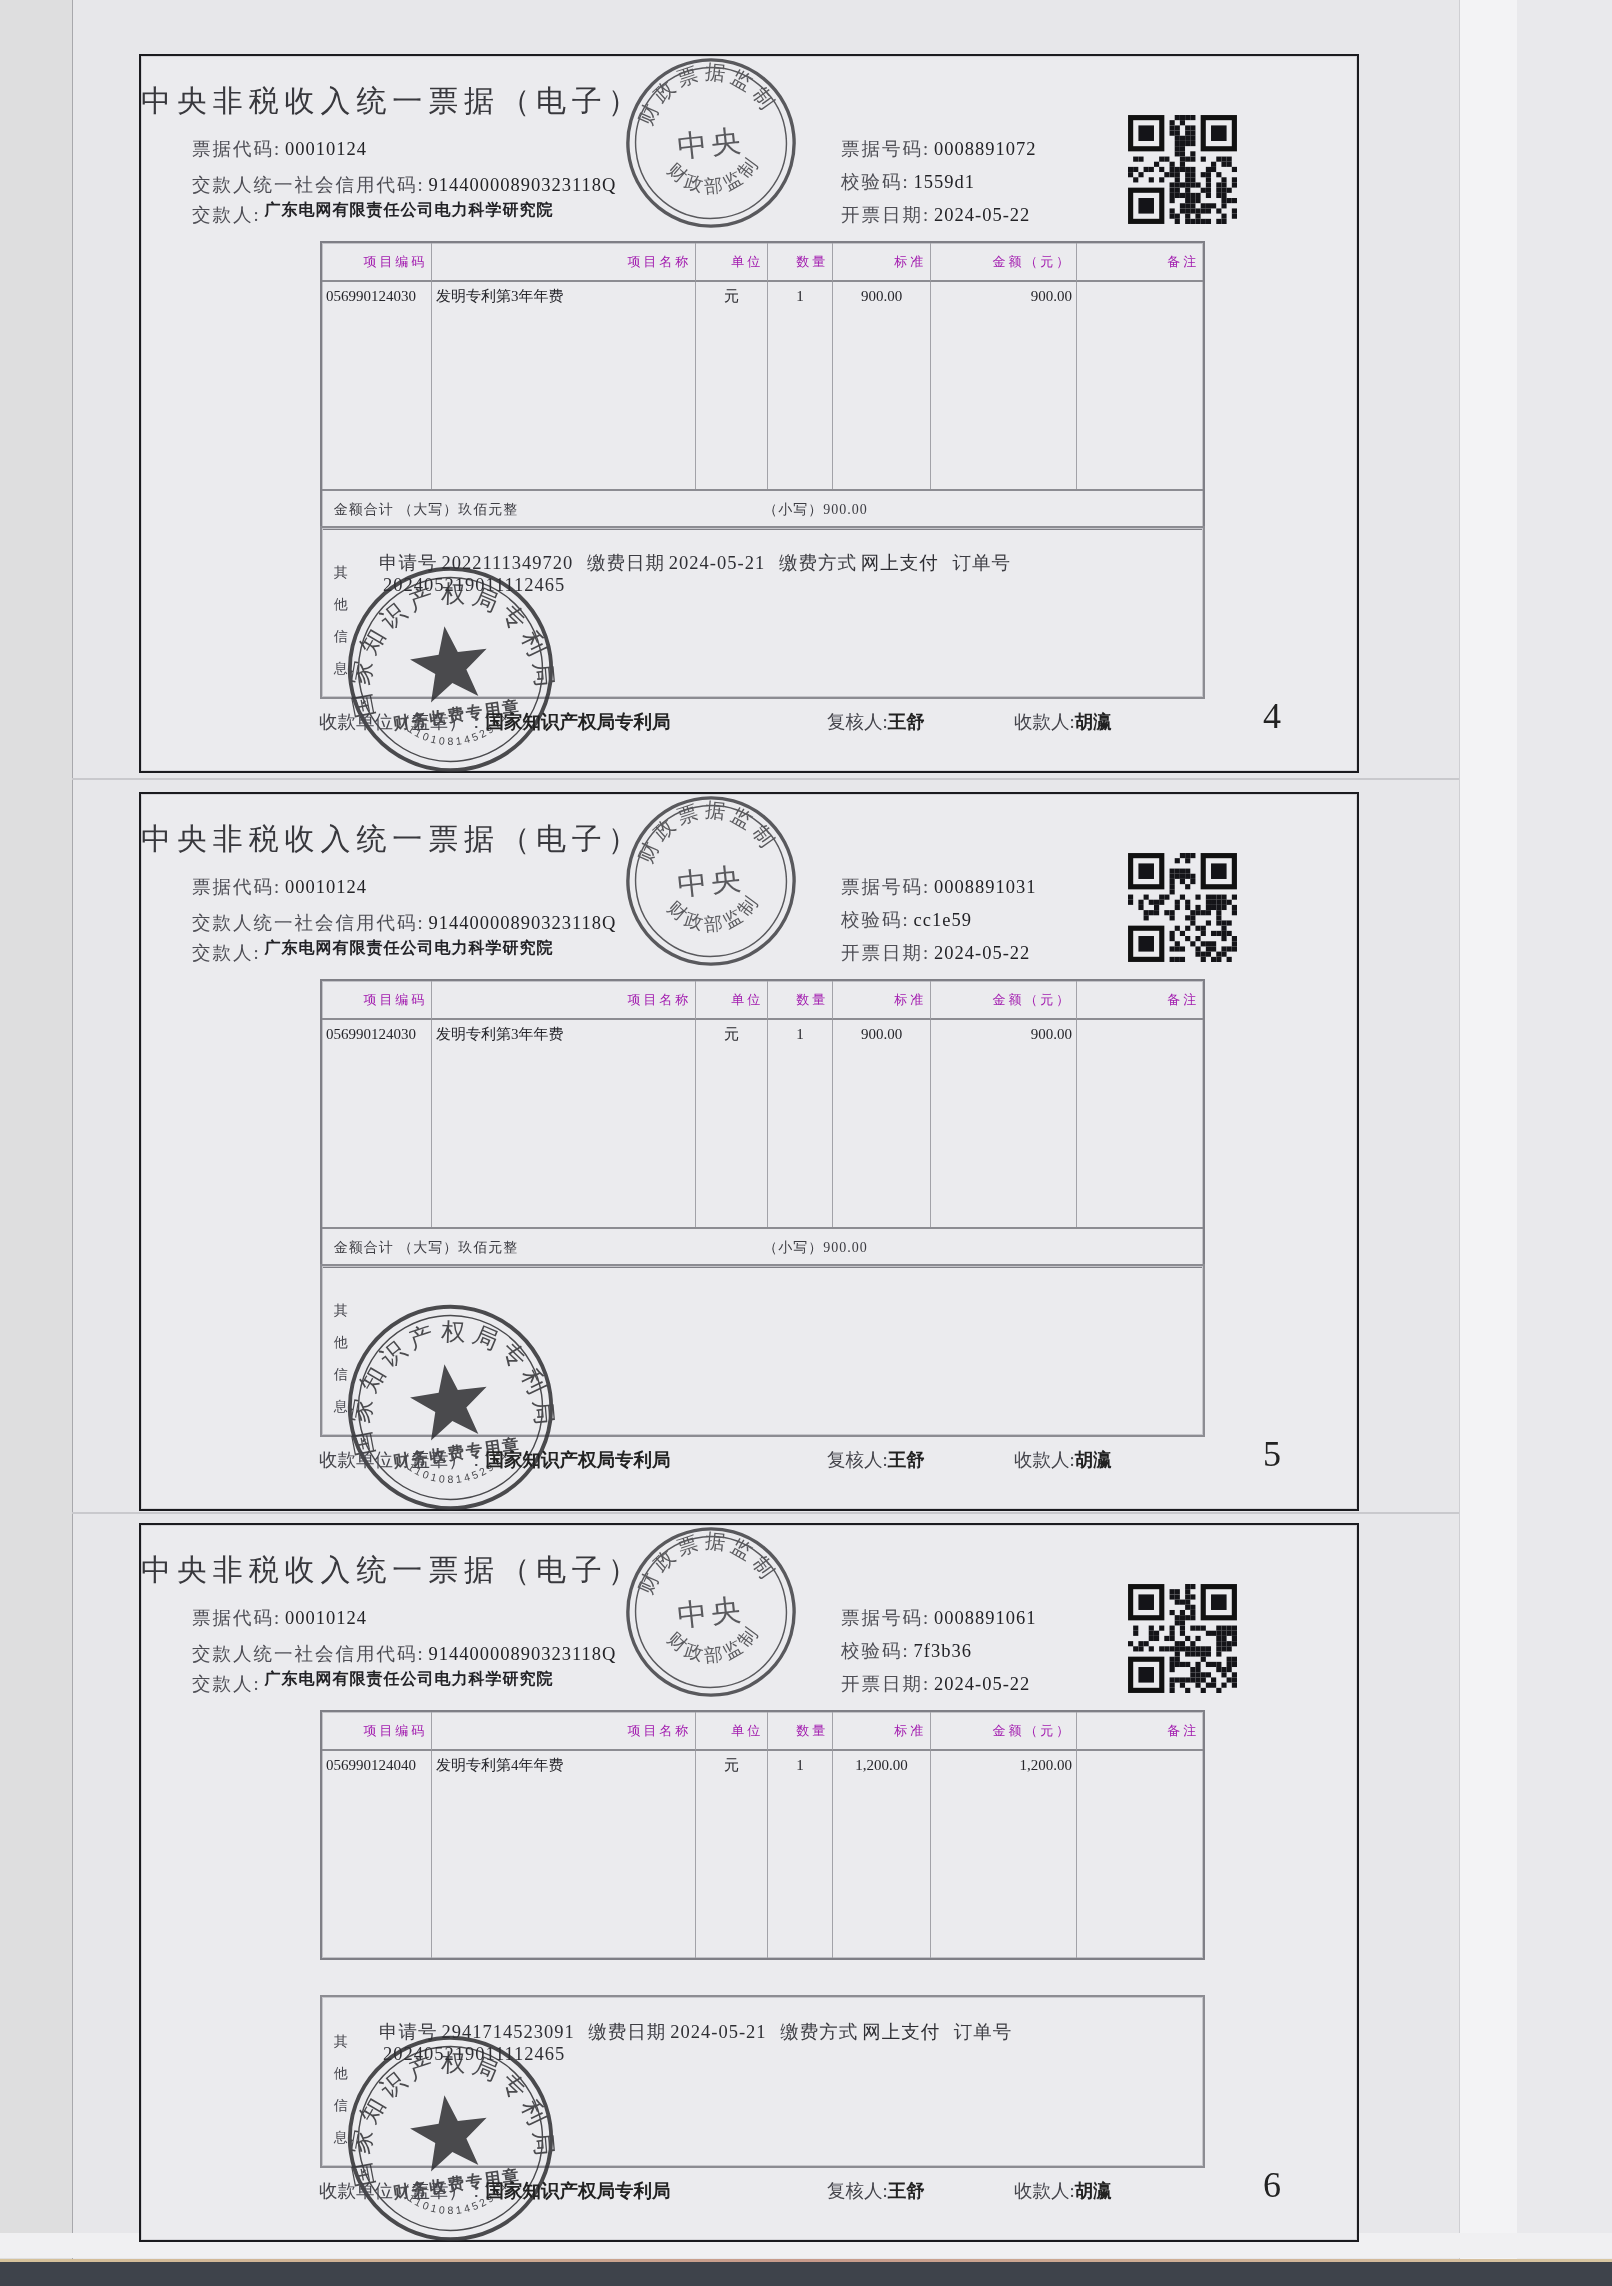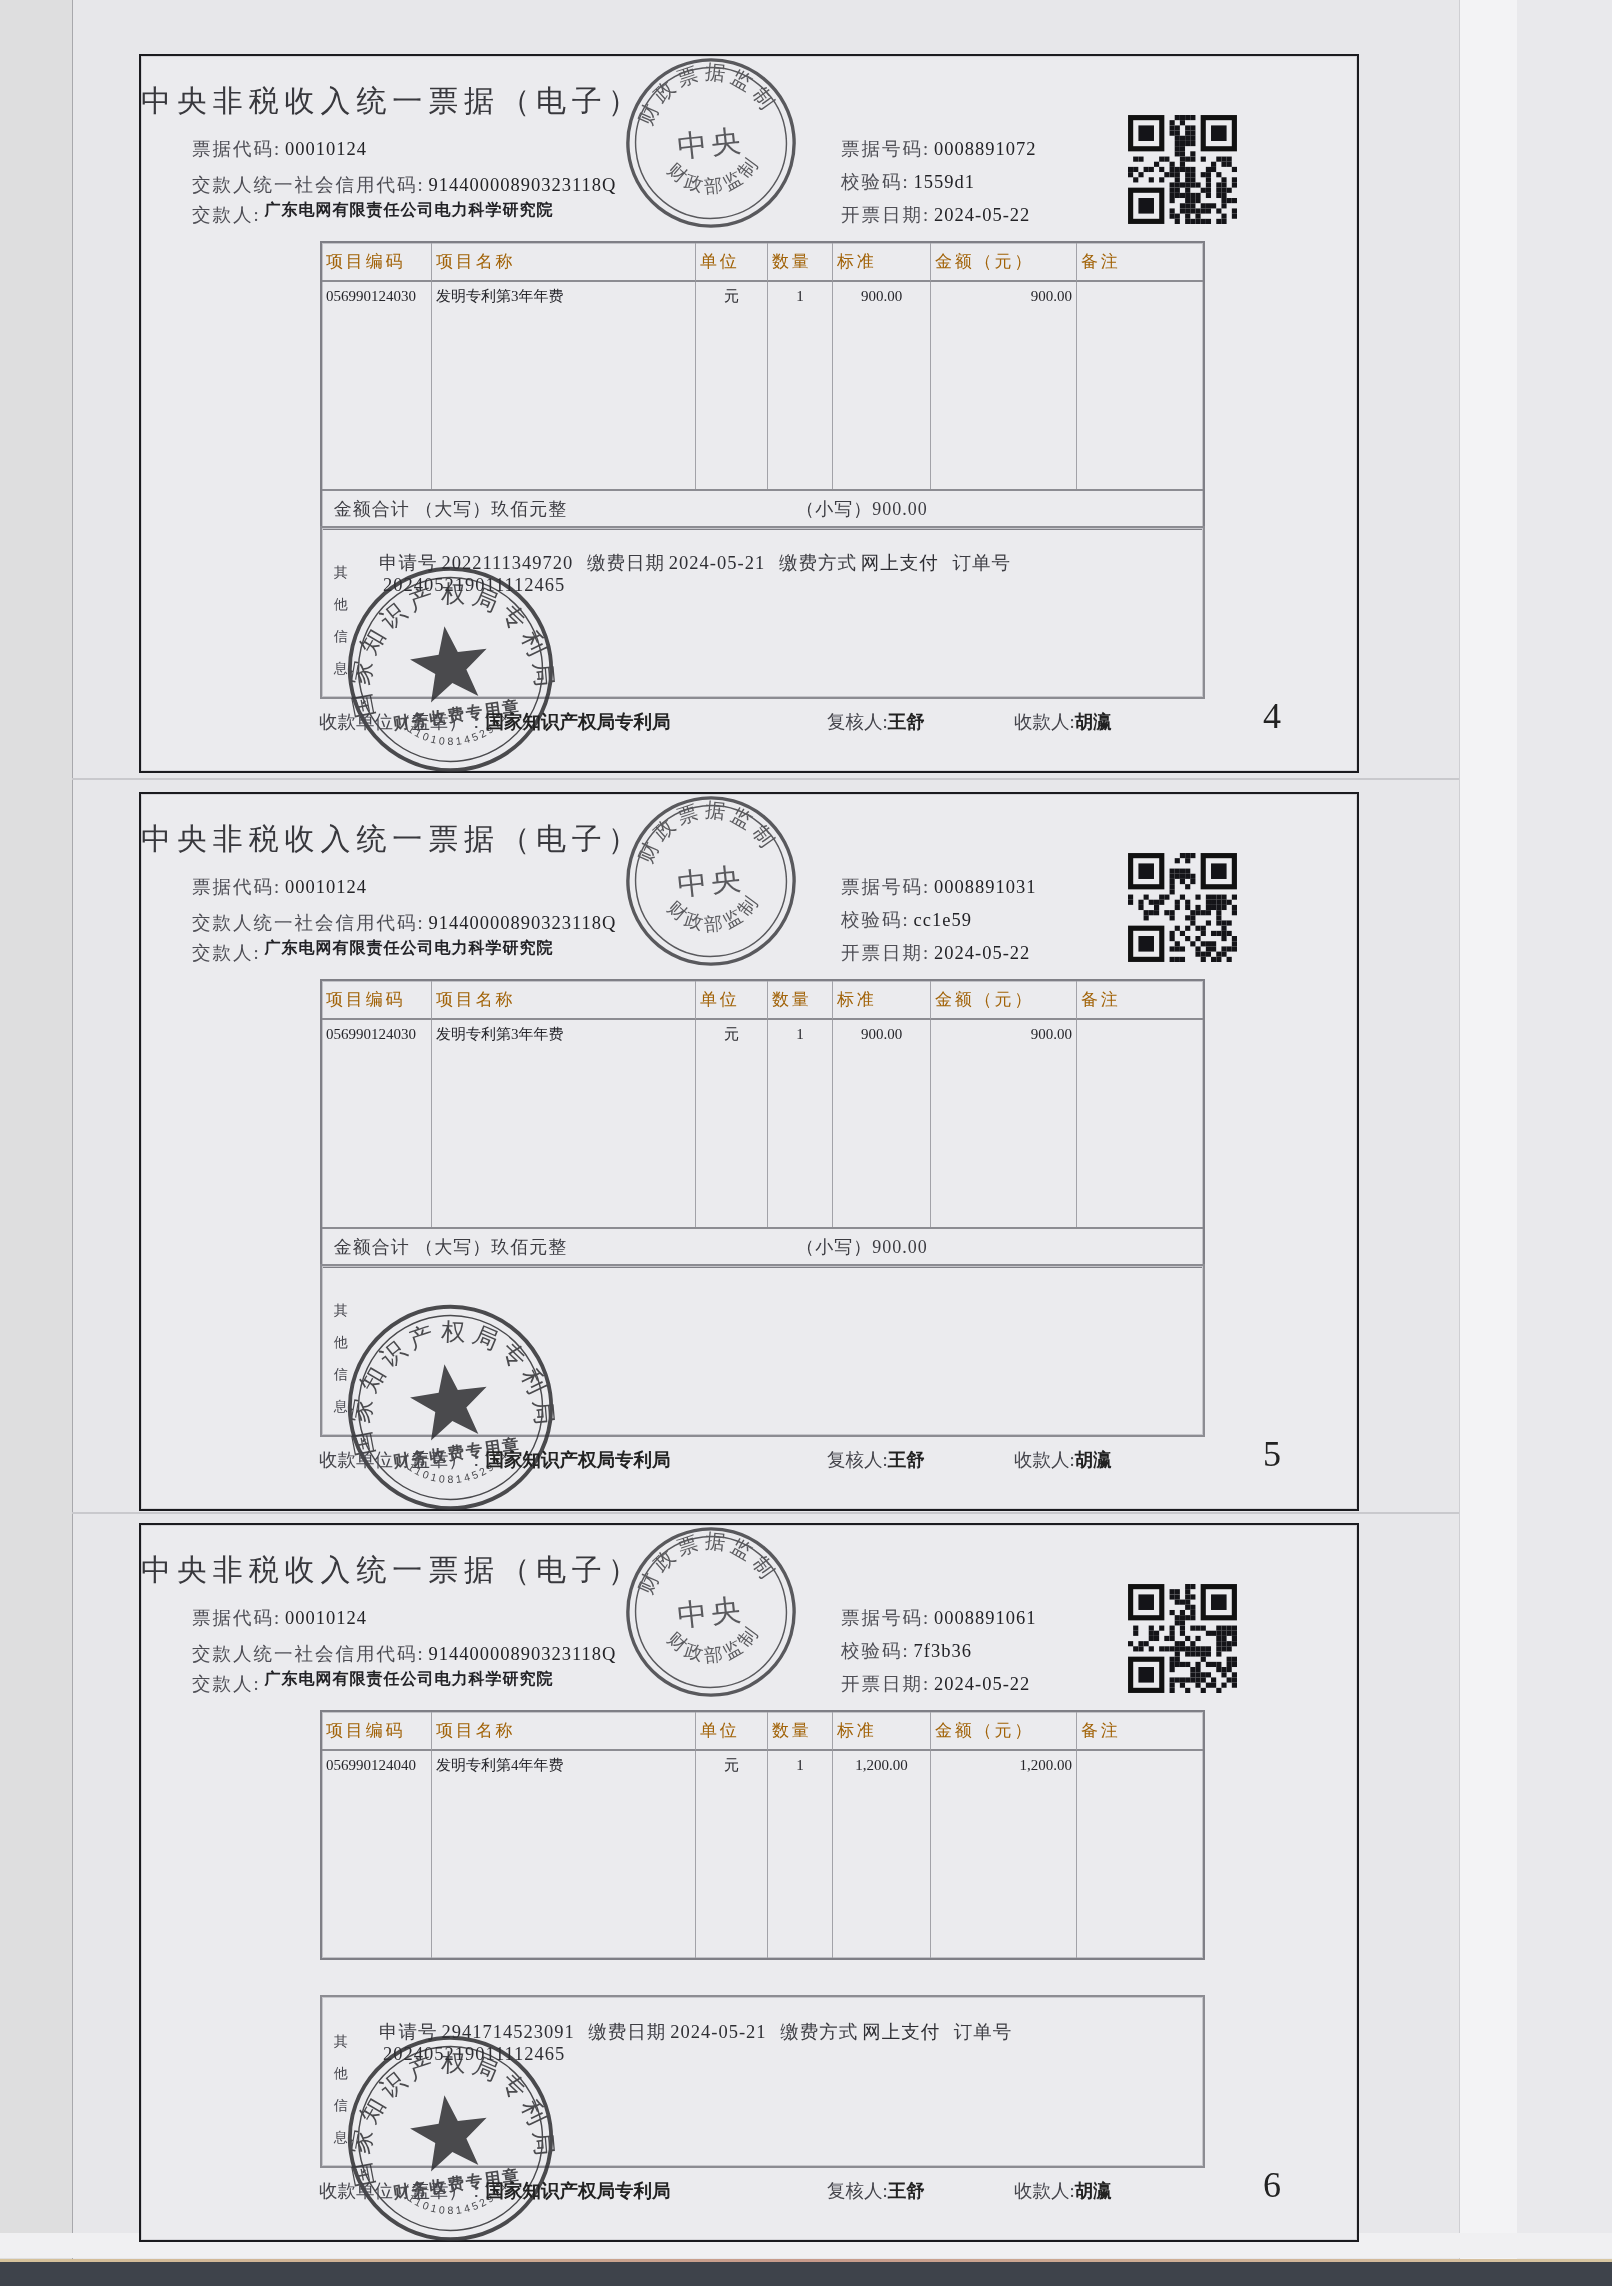--- a/index.html
+++ b/index.html
@@ -42,30 +42,30 @@
 
   .tbl{
     position:absolute;left:179px;top:185px;width:881px;
     border:2px solid #7f7f86;box-shadow:0 0 0 1px #c2c2c7 inset;
     background:transparent;
   }
   .grid7{display:grid;grid-template-columns:110px 264px 72px 65px 98px 146px 1fr;}
   .cell{border-right:1px solid #a2a2a8;padding:0 3.9px;overflow:hidden;}
   .cell:last-child{border-right:none;}
   .thead .cell{
-    height:37px;line-height:37px;text-align:left;font-size:17px;color:#a16207;
+    height:37px;line-height:37px;text-align:right;font-size:13px;color:#a21caf;
     letter-spacing:2.9px;border-bottom:2px solid #8c8c92;
   }
   .trow .cell{height:33px;line-height:29px;font-size:15px;color:#26262b;}
   .c-center{text-align:center;}
   .c-right{text-align:right;}
   .tfill .cell{height:174px;}
   .ttotal{
     display:flex;border-top:2px solid #8c8c92;height:37px;line-height:37px;
-    font-size:18px;color:#3c3c42;
+    font-size:14px;color:#3c3c42;gap:16px;
   }
   .ttotal .t-left{margin-left:11.7px;letter-spacing:1px;}
   .ttotal .t-small{margin-left:229px;letter-spacing:1px;}
 
   .other-box{
     position:absolute;left:179px;top:470px;width:881px;height:169px;
     border:2px solid #8c8c92;box-shadow:0 0 0 1px #c6c6cb inset;
   }
   .other-label{
     position:absolute;left:11.7px;top:29px;width:21.5px;

